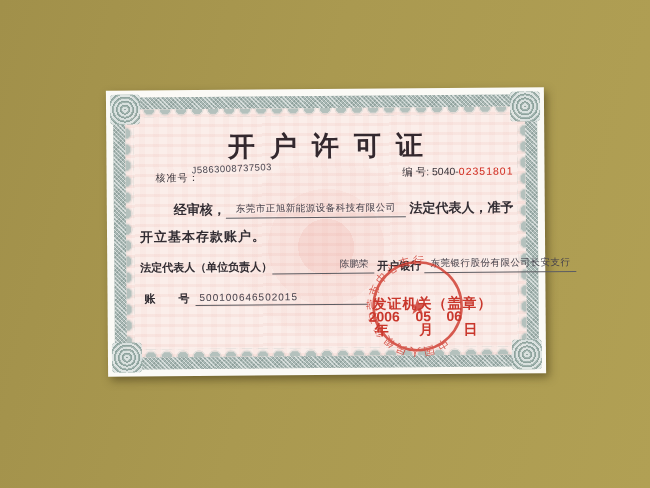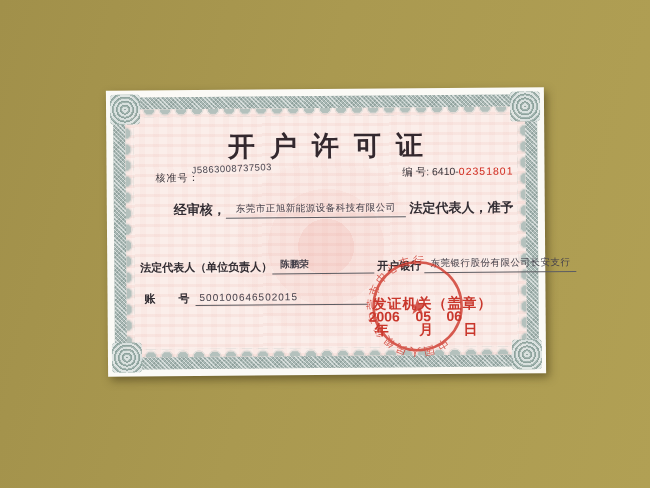--- a/index.html
+++ b/index.html
@@ -69,23 +69,24 @@
   .serial-red{color:#d0281c;letter-spacing:1px;margin-top:20px;}
   .review-line{left:48px;top:92px;font-size:13px;font-weight:bold;color:#322d33;white-space:nowrap;}
   .company{
     display:inline-block;font-size:9.5px;font-weight:normal;color:#45414b;
     border-bottom:1px solid #5d5d63;padding:0 10px 2px 10px;min-width:140px;
     text-align:center;vertical-align:bottom;letter-spacing:.5px;
   }
   .review-line2{left:14px;top:119px;font-size:13px;font-weight:bold;color:#322d33;letter-spacing:1px;}
   .rep-row{left:14px;top:150px;font-size:11px;font-weight:bold;color:#322d33;white-space:nowrap;}
   .name-u{
-    display:inline-block;font-size:9.5px;font-weight:bold;color:#45414b;
+    display:inline-block;font-size:9.5px;font-weight:normal;color:#45414b;
     border-bottom:1px solid #5d5d63;padding:0 6px 2px 8px;min-width:88px;
     vertical-align:bottom;
+    text-align:right;
   }
   .bank-label{}
   .bank-u{
     display:inline-block;font-size:9.5px;font-weight:normal;color:#45414b;
     border-bottom:1px solid #5d5d63;padding:0 6px 2px 6px;min-width:140px;
     vertical-align:bottom;letter-spacing:.5px;
   }
   .acct-row{left:18px;top:182px;font-size:11px;font-weight:bold;color:#322d33;letter-spacing:6px;white-space:nowrap;}
   .acct-u{
     display:inline-block;font-size:10px;font-weight:normal;color:#45414b;
@@ -114,28 +115,29 @@
       <div class="inner">
 
         <div class="abs title">开户许可证</div>
 
         <div class="abs approval-row">
           <span class="small-label">核准号：</span>
           <span class="approval-val">J5863008737503</span>
         </div>
 
         <div class="abs serial-row">
-          <span>编 号: </span><span>6410-</span><span class="serial-red">02351801</span>
+          <span>编 号: </span><span>5040-</span><span class="serial-red">02351801</span>
         </div>
 
         <div class="abs review-line">
           <span>经审核，</span><span class="company">东莞市正旭新能源设备科技有限公司</span>
           <span>法定代表人，准予</span>
         </div>
 
+        <div class="abs review-line2">开立基本存款账户。</div>
 
         <div class="abs rep-row">
           <span>法定代表人（单位负责人）</span><span class="name-u">陈鹏荣</span>
           <span class="bank-label">开户银行</span>
           <span class="bank-u">东莞银行股份有限公司长安支行</span>
         </div>
 
         <div class="abs acct-row">
           <span>账　号</span><span class="acct-u">500100646502015</span>
         </div>

